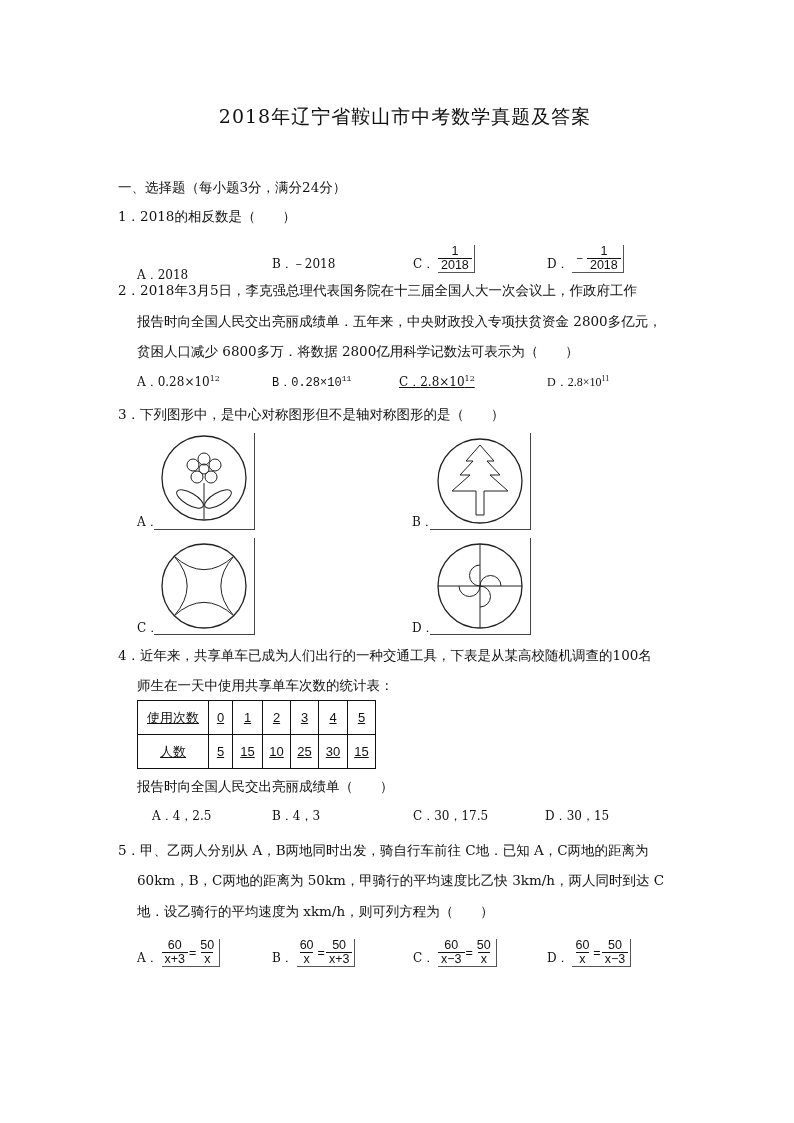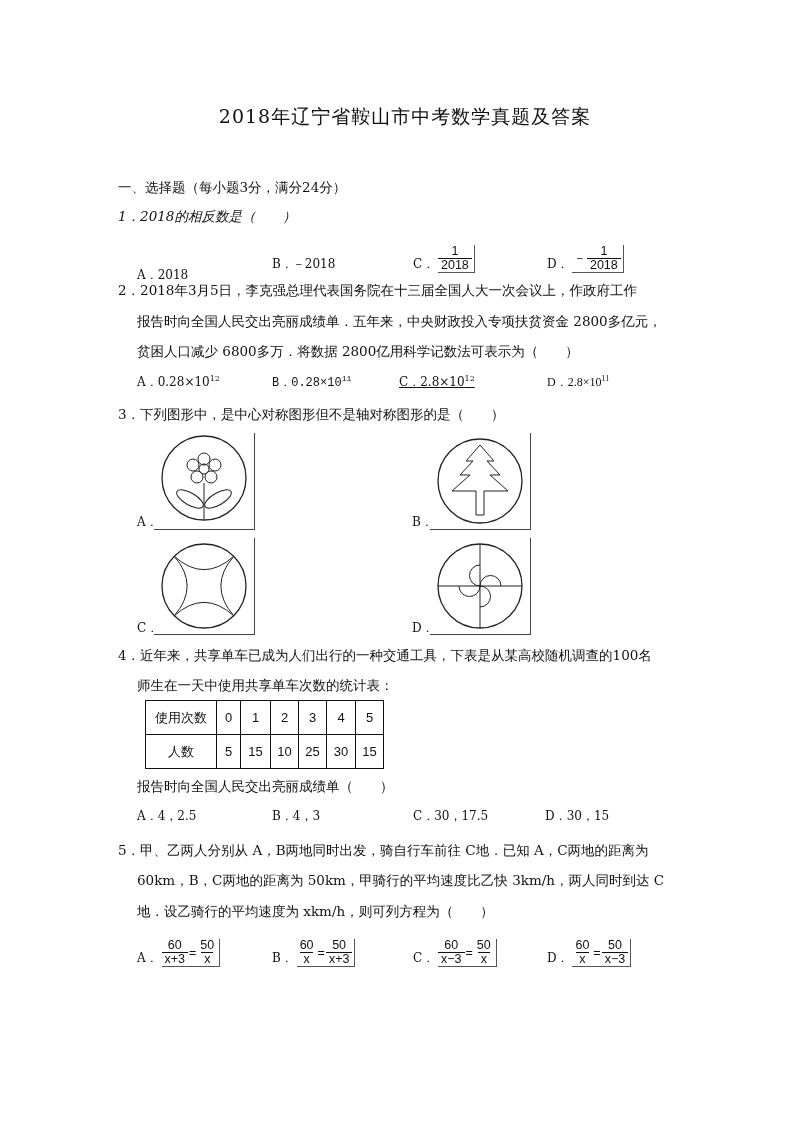--- a/index.html
+++ b/index.html
@@ -8,32 +8,32 @@
   .abs { position: absolute; white-space: nowrap; }
   .title { left: 8px; width: 794px; top: 104px; text-align: center; font-size: 19px; letter-spacing: 1px; }
   .t { font-size: 13.5px; line-height: 20px; }
   .opt { font-size: 12px; }
   .frac { display: inline-flex; flex-direction: column; align-items: center; vertical-align: middle; font-family: "Liberation Sans", sans-serif; font-size: 12.5px; line-height: 13px; }
   .frac .num { padding: 0 3px; }
   .frac .den { border-top: 1px solid #111; padding: 0 3px; }
   .frac-box { display: inline-flex; align-items: center; border-right: 1px solid #555; border-bottom: 1px solid #555; padding-right: 2px; }
   .eq { font-family: "Liberation Sans", sans-serif; font-size: 12.5px; margin: 0 1px; }
   .fig { position: absolute; border-right: 1px solid #444; border-bottom: 1px solid #444; }
-  table.stat { position: absolute; left: 145px; top: 700px; border-collapse: collapse; font-family: "Liberation Sans", sans-serif; font-size: 13px; }
+  table.stat { position: absolute; left: 137px; top: 700px; border-collapse: collapse; font-family: "Liberation Sans", sans-serif; font-size: 13px; text-decoration: underline; }
   table.stat td { border: 1px solid #111; text-align: center; height: 33px; padding: 0; }
   sup { font-size: 8px; vertical-align: super; }
 </style>
 </head>
 <body>
 
 <div class="abs title">2018年辽宁省鞍山市中考数学真题及答案</div>
 
 <div class="abs t" style="left:118px;top:177px;">一、选择题（每小题3分，满分24分）</div>
 
-<div class="abs t" style="left:118px;top:206px;font-style:italic;">1．2018的相反数是（　　）</div>
+<div class="abs t" style="left:118px;top:206px;">1．2018的相反数是（　　）</div>
 <div class="abs opt" style="left:137px;top:256px;margin-top:11px;"><span>A．</span><span>2018</span></div>
 <div class="abs opt" style="left:272px;top:256px;"><span>B．</span><span>－2018</span></div>
 <div class="abs opt" style="left:413px;top:236px;">
   <span style="display:inline-block;vertical-align:bottom;padding-top:20px;">C．</span>
   <span class="frac-box">
       <span class="frac">
         <span class="num">1</span>
         <span class="den">2018</span>
       </span>
     </span>
@@ -127,21 +127,21 @@
     <td>15</td>
     <td>10</td>
     <td>25</td>
     <td>30</td>
     <td>15</td>
   </tr>
 </tbody>
   </table>
 
 <div class="abs t" style="left:137px;top:776px;">报告时向全国人民交出亮丽成绩单（　　）</div>
-<div class="abs opt" style="left:137px;top:808px;"><span>A．</span><span>4，2.5</span></div>
+<div class="abs opt" style="left:152px;top:808px;"><span>A．</span><span>4，2.5</span></div>
 <div class="abs opt" style="left:272px;top:808px;"><span>B．</span><span>4，3</span></div>
 <div class="abs opt" style="left:413px;top:808px;"><span>C．</span><span>30，17.5</span></div>
 <div class="abs opt" style="left:545px;top:808px;"><span>D．</span><span>30，15</span></div>
 
 <div class="abs t" style="left:118px;top:840px;">5．甲、乙两人分别从 A，B两地同时出发，骑自行车前往 C地．已知 A，C两地的距离为</div>
 <div class="abs t" style="left:137px;top:870px;">60km，B，C两地的距离为 50km，甲骑行的平均速度比乙快 3km/h，两人同时到达 C</div>
 <div class="abs t" style="left:137px;top:901px;">地．设乙骑行的平均速度为 xkm/h，则可列方程为（　　）</div>
 
 <div class="abs opt" style="left:137px;top:930px;">
   <span style="display:inline-block;vertical-align:bottom;padding-top:20px;">A．</span>

